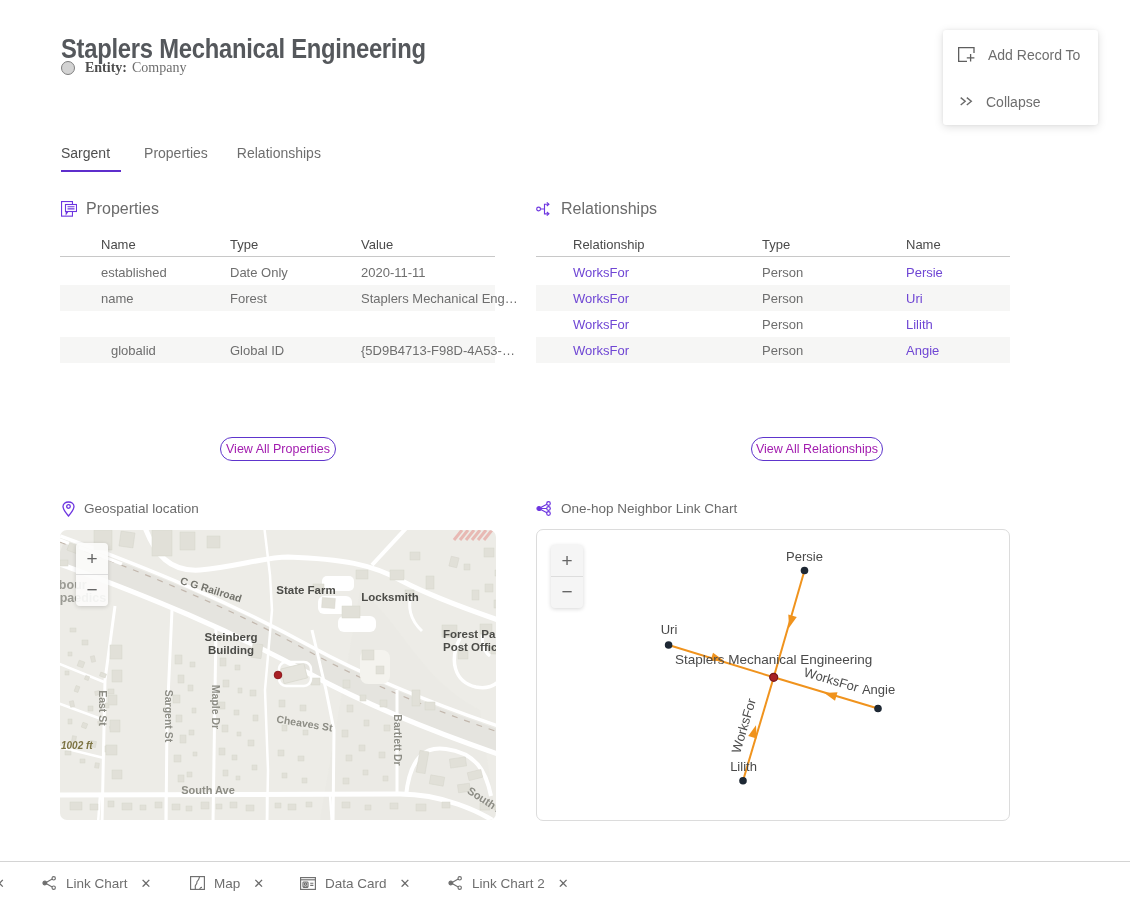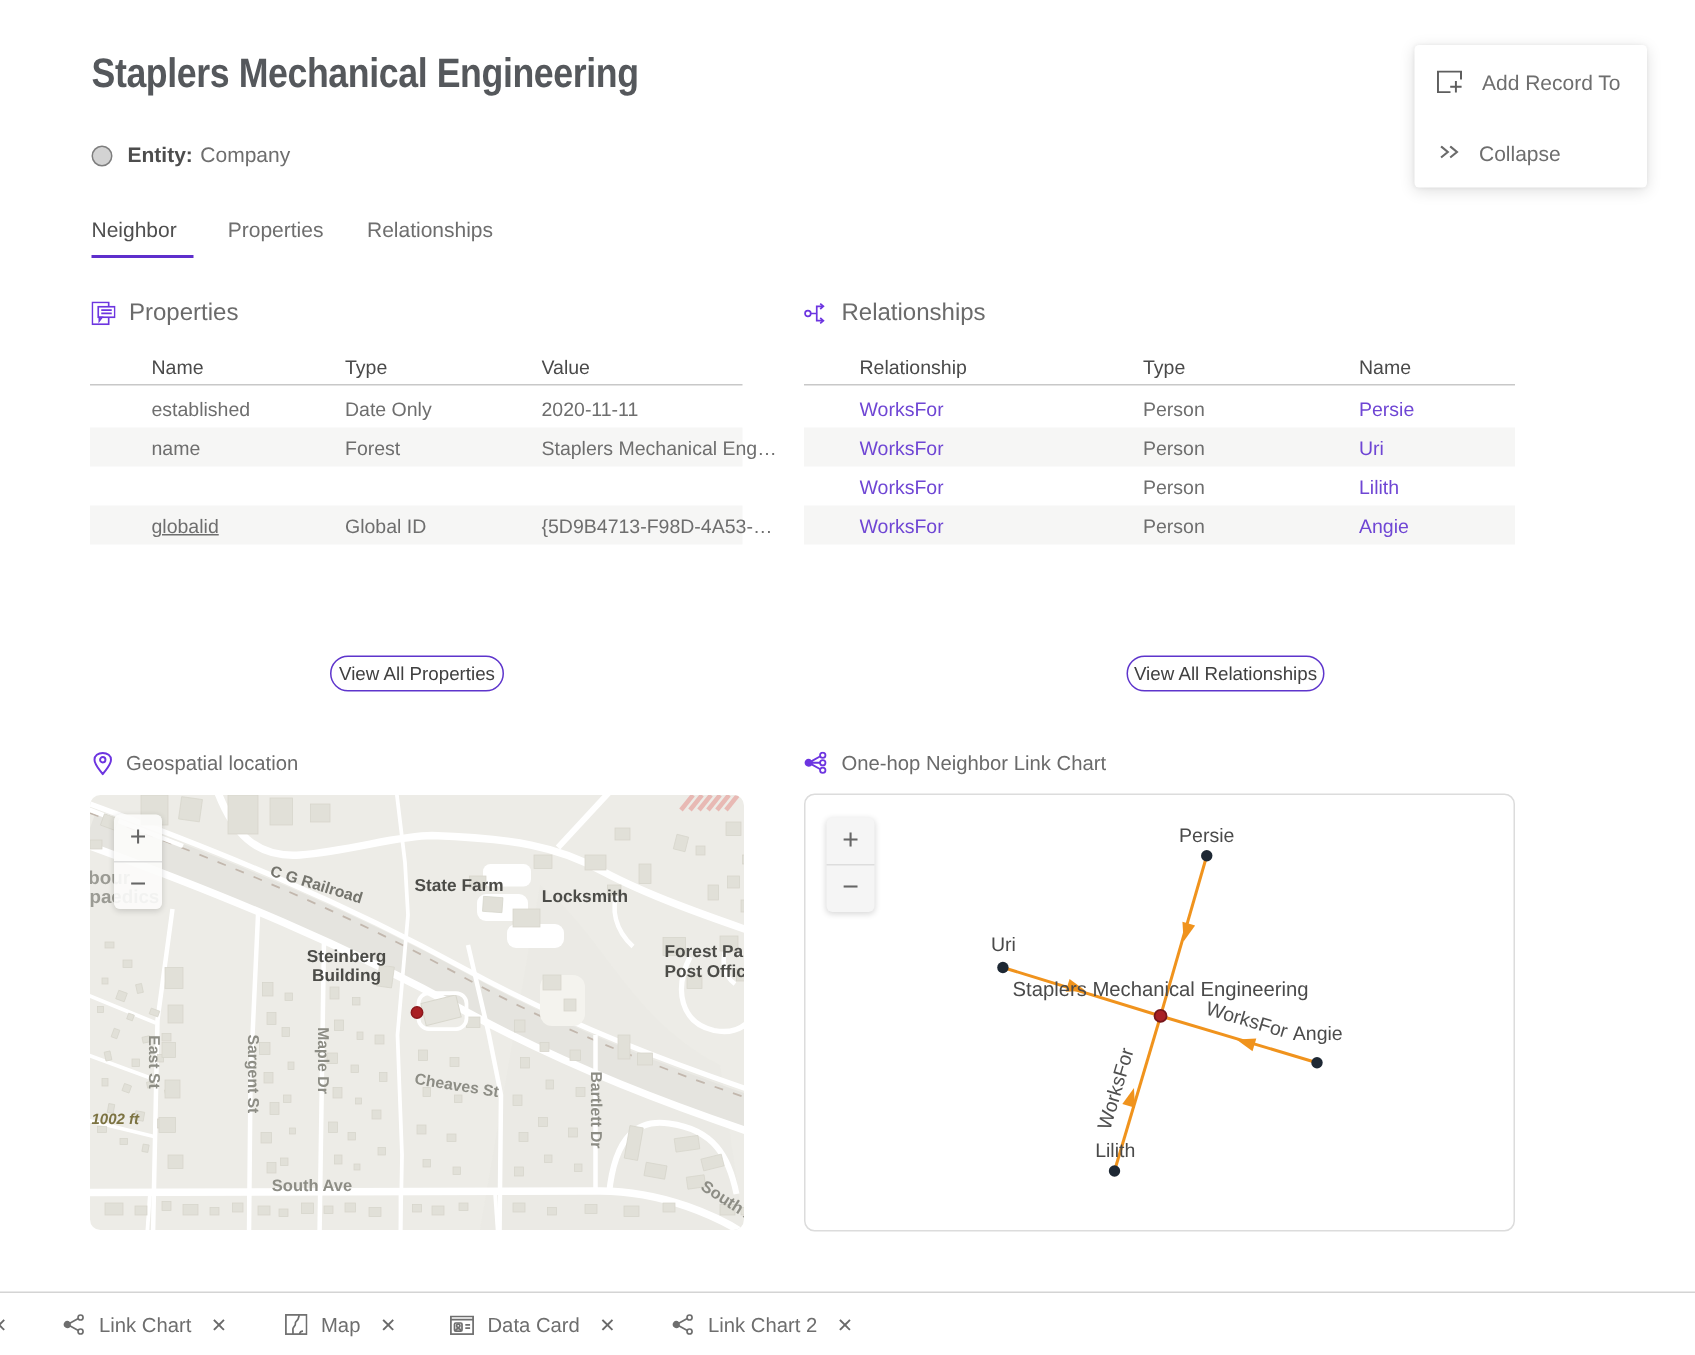--- a/index.html
+++ b/index.html
@@ -1,18 +1,18 @@
 <!DOCTYPE html>
 <html><head>
 <meta charset="utf-8">
 <style>
 * { margin:0; padding:0; box-sizing:border-box; }
 html,body { width:1130px; height:903px; background:#fff; font-family:"Liberation Sans", sans-serif; overflow:hidden; position:relative; }
 h1 { position:absolute; left:61px; top:33px; font-size:27.5px; color:#55585c; font-weight:bold; letter-spacing:-0.3px; transform:scaleX(0.865); transform-origin:left top; white-space:nowrap; }
-.entity { position:absolute; left:61px; top:95px; font-size:14px; color:#6e6e6e; }
+.entity { position:absolute; left:61px; top:60px; font-size:14px; color:#6e6e6e;font-family:Liberation Serif, serif; }
 .entity .dot { display:inline-block; width:14px; height:14px; border-radius:50%; background:#d3d3d3; border:1.5px solid #7e7e7e; vertical-align:-3px; margin-right:10px; }
 .entity b { color:#4d4d4d; font-weight:bold; margin-right:5px; }
 
 .menu { position:absolute; left:943px; top:30px; width:155px; height:95px; background:#fff; border-radius:3px; box-shadow:0 2px 10px rgba(0,0,0,0.13), 0 0 3px rgba(0,0,0,0.06); }
 .menu .item { position:absolute; left:15px; height:19px; display:flex; align-items:center; color:#6e6e6e; font-size:14px; }
 .menu .item svg { margin-right:13px; flex:none; }
 
 .tabs { position:absolute; left:61px; top:145px; font-size:14px; color:#6e6e6e; }
 .tab { display:inline-block; margin-right:29px; padding-bottom:9px; }
 .tab.active { color:#4f4f4f; border-bottom:2.5px solid #5e2ecc; padding-left:0; padding-right:11px; margin-right:23px; }
@@ -23,21 +23,21 @@
 .sh-sm { font-size:13.5px; }
 
 .tbl { position:absolute; font-size:13px; color:#6e6e6e; }
 .trow { position:absolute; left:0; height:26px; width:100%; }
 .trow.alt { background:#f6f6f5; }
 .tcell { position:absolute; top:6px; white-space:nowrap; overflow:hidden;margin-left:28px; }
 .thead { color:#4a4a4a; }
 .hline { position:absolute; left:0; width:100%; height:1px; background:#c8c8c8; }
 a.plink { color:#6f46d4; text-decoration:none; }
 
-.vbtn { position:absolute; height:24px; border:1.5px solid #5e35cc; border-radius:12px; color:#404040; font-size:12.5px; display:flex; align-items:center; justify-content:center; background:#fff; }
+.vbtn { position:absolute; height:24px; border:1.5px solid #5e35cc; border-radius:12px; color:#a21caf; font-size:12.5px; display:flex; align-items:center; justify-content:center; background:#fff; }
 
 .panel { position:absolute; border:1px solid #dcdcdc; border-radius:7px; background:#fff; overflow:hidden; }
 
 .zoom { position:absolute; width:32px; height:63px; border-radius:4px; background:rgba(252,252,251,0.9); box-shadow:0 1px 4px rgba(0,0,0,0.16); z-index:5; }
 .zoom .zb { width:32px; height:31px; display:flex; align-items:center; justify-content:center; font-size:19px; color:#666; font-weight:400; }
 .zoom .zb.minus { border-top:1px solid #ddd; }
 
 .bottombar { position:absolute; left:0; top:861px; width:1130px; height:42px; background:#fff; border-top:1px solid #d4d4d4; }
 .btab { position:absolute; top:0; height:42px; display:flex; align-items:center; color:#6e6e6e; font-size:13.5px; }
 .btab svg { margin-right:9px; }
@@ -58,21 +58,21 @@
   </div>
   <div class="item" style="top:62px; left:17px;">
     <svg width="13" height="9" viewBox="0 0 13 9" fill="none" stroke="#6a6a6a" stroke-width="1.4">
       <path d="M0.7,0.6 L5.2,4.3 L0.7,8 M6.8,0.6 L11.3,4.3 L6.8,8"></path>
     </svg>
     Collapse
   </div>
 </div>
 
 <div class="tabs">
-  <span class="tab active">Neighbor</span><span class="tab">Properties</span><span class="tab">Relationships</span>
+  <span class="tab active">Sargent</span><span class="tab">Properties</span><span class="tab">Relationships</span>
 </div>
 
 <div class="sechead sh-lg" style="left:61px; top:200px;">
   <svg width="16" height="16" viewBox="0 0 16 16" fill="none" stroke="#6d35e0" stroke-width="1.1">
     <rect x="0.55" y="0.55" width="10.9" height="14.6"></rect>
     <rect x="4.5" y="3.5" width="11" height="7" fill="#fff"></rect>
     <path d="M6.5 5.7 L13.5 5.7 M6.5 7.9 L13.5 7.9"></path>
     <path d="M7 10.5 L5.2 13 L5.2 10.5 Z" fill="#fff"></path>
   </svg>
   Properties
@@ -88,21 +88,21 @@
     <span class="tcell" style="left:13px;">established</span>
     <span class="tcell" style="left:142px;">Date Only</span>
     <span class="tcell" style="left:273px;">2020-11-11</span>
   </div>
   <div class="trow alt" style="top:54px;">
     <span class="tcell" style="left:13px;">name</span>
     <span class="tcell" style="left:142px;">Forest</span>
     <span class="tcell" style="left:273px;">Staplers Mechanical Eng…</span>
   </div>
   <div class="trow alt" style="top:106px;">
-    <span class="tcell" style="left:13px;text-decoration:underline;">globalid</span>
+    <span class="tcell" style="left:23px;">globalid</span>
     <span class="tcell" style="left:142px;">Global ID</span>
     <span class="tcell" style="left:273px;">{5D9B4713-F98D-4A53-…</span>
   </div>
 </div>
 <div class="vbtn" style="left:220px; top:437px; width:116px;">View All Properties</div>
 
 <div class="sechead sh-lg" style="left:536px; top:200px;">
   <svg width="16" height="16" viewBox="0 0 16 16" fill="none" stroke="#6d35e0" stroke-width="1.15">
     <circle cx="2.6" cy="8" r="1.9"></circle>
     <path d="M4.5 8 L8.5 8 M8.5 8 L8.5 3.2 L12.3 3.2 M8.5 8 L8.5 12.8 L12.3 12.8"></path>

